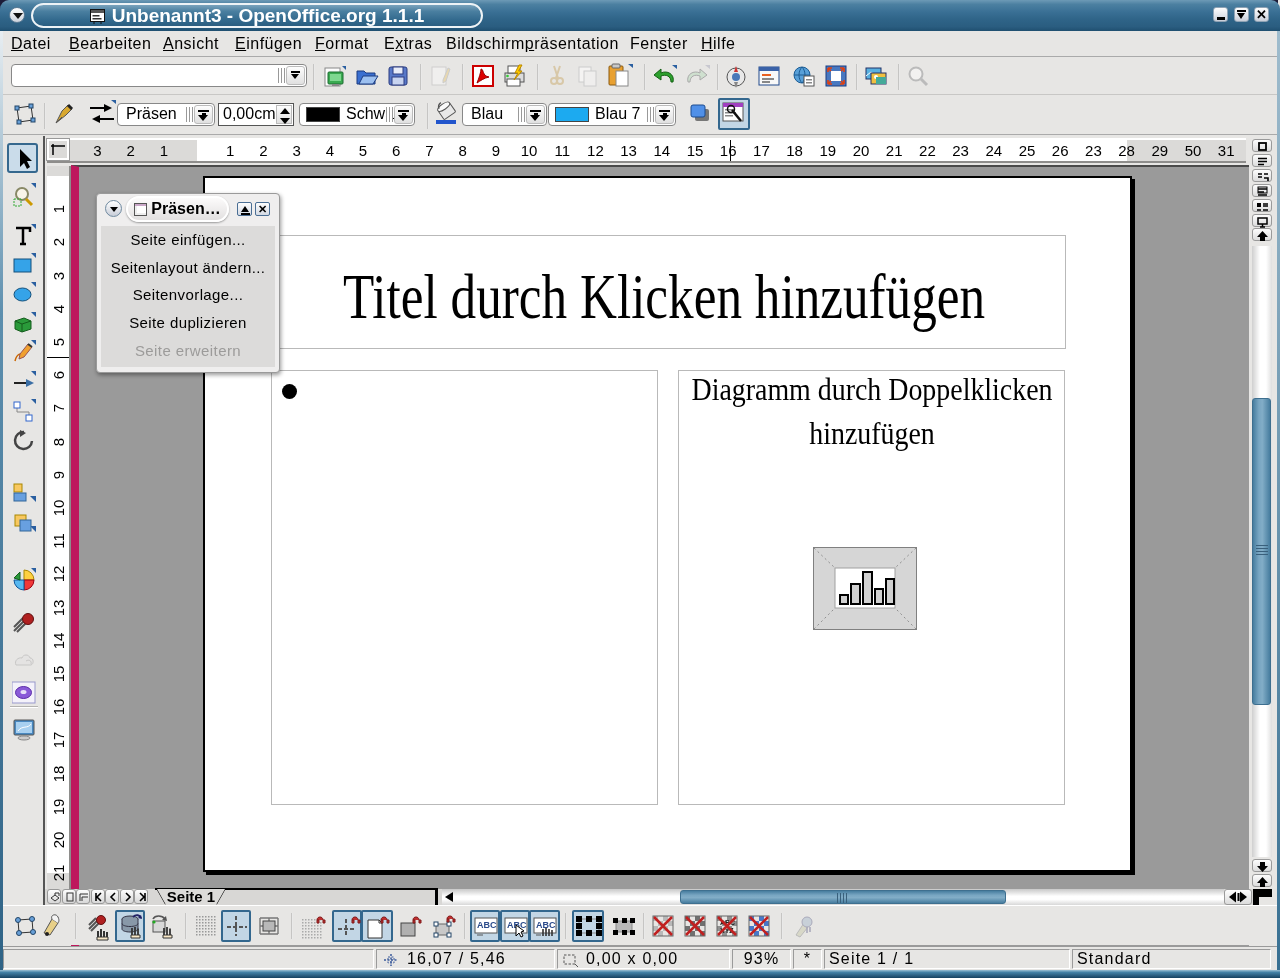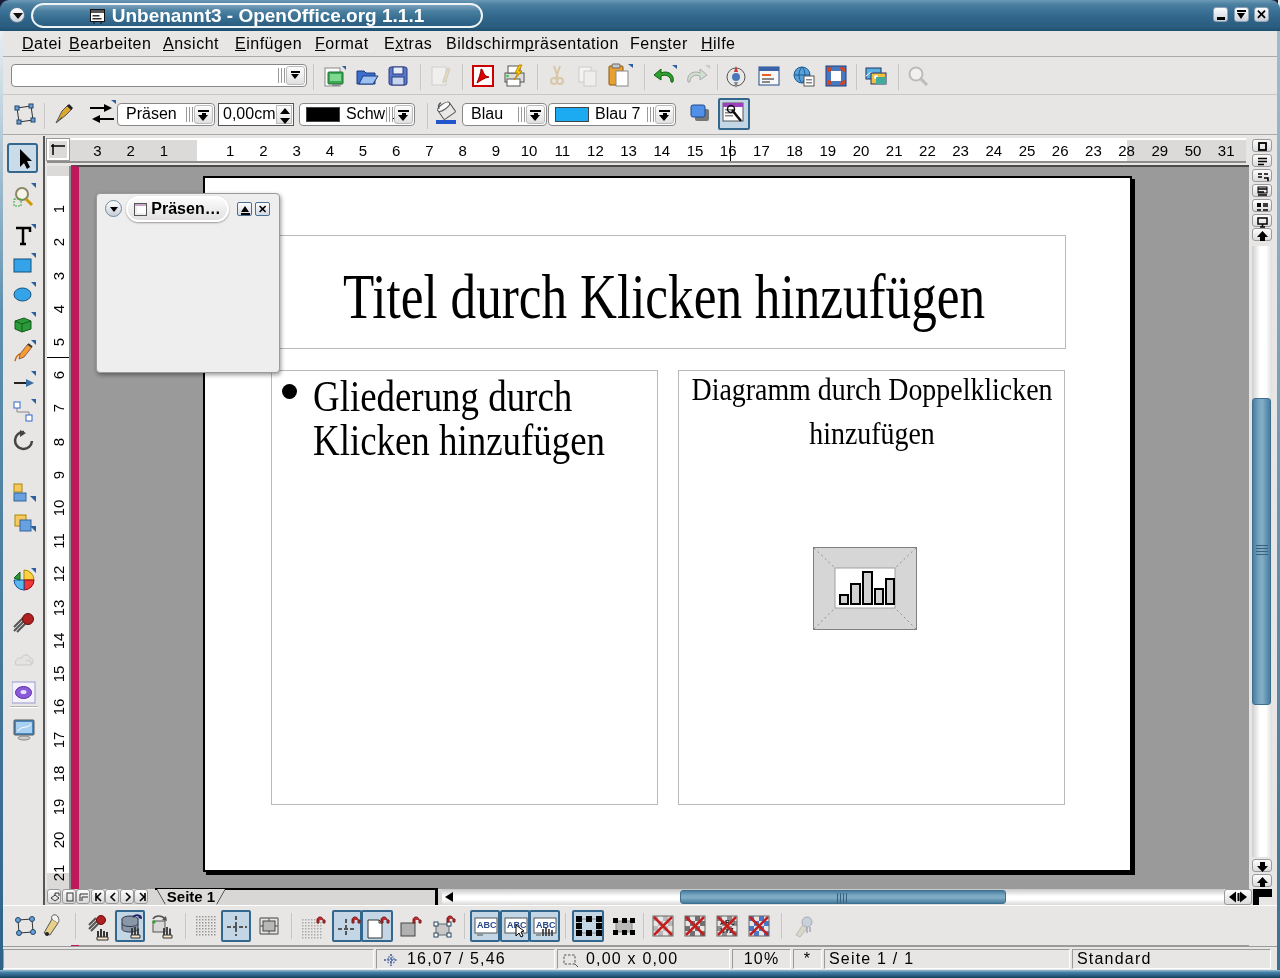--- a/index.html
+++ b/index.html
@@ -67,21 +67,21 @@
   </div>
 <div class="abs tbtn" style="left:1213px">
     <div class="obar" style="left:3px;top:9px;width:8px;height:3px"></div>
   </div>
 <div class="abs tbtn" style="left:1234px">
     <div class="obar" style="left:2px;top:2px;width:9px"></div>
     <div class="darr" style="left:2px;top:5px;border-left-width:4.5px;border-right-width:4.5px;border-top-width:6px"></div>
   </div>
 <div class="abs tbtn" style="left:1254px;font-weight:bold;font-size:13px;line-height:13px">✕</div>
 <div id="menubar" class="abs">
-<span style="left:19px"><u>D</u>atei</span>
+<span style="left:8px"><u>D</u>atei</span>
 <span style="left:66px"><u>B</u>earbeiten</span>
 <span style="left:160px"><u>A</u>nsicht</span>
 <span style="left:232px"><u>E</u>infügen</span>
 <span style="left:312px"><u>F</u>ormat</span>
 <span style="left:381px">E<u>x</u>tras</span>
 <span style="left:443px">Bildschirm<u>p</u>räsentation</span>
 <span style="left:627px">Fen<u>s</u>ter</span>
 <span style="left:698px"><u>H</u>ilfe</span>
 </div>
 <div id="funcbar" class="abs">
@@ -439,21 +439,20 @@
       <path d="M6 13 C10 7 16 11 19 6" stroke="#fff" fill="none"></path>
       <ellipse cx="12" cy="20" rx="6" ry="2" fill="#ccc" stroke="#888"></ellipse>
     </svg>
   </div>
 <div id="canvas" class="abs">
   <div id="page">
     <div class="ph" style="left:65px;top:57px;width:796px;height:114px"></div>
     <div class="abs" style="left:459px;top:82px;width:0;font-family:'Liberation Serif',serif;font-size:64px;white-space:nowrap"><span style="display:inline-block;transform:translateX(-50%) scaleX(.8)">Titel durch Klicken hinzufügen</span></div>
     <div class="ph" style="left:66px;top:192px;width:387px;height:435px"></div>
     <div class="abs" style="left:77px;top:206px;width:15px;height:15px;border-radius:50%;background:#000"></div>
-    <div class="abs" style="left:108px;top:196px;font-family:'Liberation Serif',serif;font-size:45px;line-height:44px;white-space:nowrap"><span style="display:inline-block;transform:scaleX(.82);transform-origin:0 0">Gliederung durch<br>Klicken hinzufügen</span></div>
     <div class="ph" style="left:473px;top:192px;width:387px;height:435px"></div>
     <div class="abs" style="left:667px;top:190px;width:0;font-family:'Liberation Serif',serif;font-size:31px;line-height:44px;white-space:nowrap;text-align:center"><span style="display:inline-block;transform:translateX(-50%) scaleX(.9)">Diagramm durch Doppelklicken<br>hinzufügen</span></div>
   </div>
 </div>
 <svg class="abs" style="left:813px;top:547px;z-index:8" width="104" height="83" viewBox="0 0 104 83">
     <rect x="0.5" y="0.5" width="103" height="82" fill="#d6d6d6" stroke="#808080"></rect>
 <rect x="22" y="21" width="60" height="40" fill="#fff" stroke="#a0a0a0"></rect>
 <line x1="1" y1="1" x2="22" y2="21" stroke="#909090" stroke-dasharray="2 3"></line>
 <line x1="103" y1="1" x2="82" y2="21" stroke="#909090" stroke-dasharray="2 3"></line>
 <line x1="1" y1="82" x2="22" y2="61" stroke="#909090" stroke-dasharray="2 3"></line>
@@ -469,20 +468,27 @@
 <div id="palette" class="abs">
   <div class="abs" style="left:8px;top:6px;width:17px;height:17px;border-radius:50%;background:linear-gradient(180deg,#fff,#c8cdd8);border:1px solid #708aa0">
       <div class="darr" style="left:3.5px;top:6px;border-top-width:5px;border-left-width:4.5px;border-right-width:4.5px"></div>
     </div>
   <div class="abs" style="left:29px;top:2px;width:103px;height:26px;background:linear-gradient(180deg,#fcfbfb,#e2e0e0);border:2px solid #fff;border-radius:13px;box-shadow:0 1px 2px #999;font-weight:bold;font-size:16px;line-height:22px;text-align:center;white-space:nowrap;overflow:hidden"><span style="display:inline-block;width:13px;height:13px;border:1px solid #555;background:#fff;vertical-align:-2px;margin-right:4px;box-shadow:inset 0 2px 0 #caa7c8,inset 2px -2px 0 #eee"></span>Präsen…</div>
   <div class="abs" style="left:140px;top:8px;width:15px;height:14px;background:linear-gradient(180deg,#fdfdfd,#d4dae4);border:1px solid #4a6e94;border-radius:2px">
       <div class="darr" style="left:2.5px;top:3px;border-top:none;border-bottom:6px solid #000;border-left-width:4.5px;border-right-width:4.5px"></div>
       <div class="obar" style="left:2.5px;top:10px;width:9px"></div>
     </div>
   <div class="abs" style="left:158px;top:8px;width:15px;height:14px;background:linear-gradient(180deg,#fdfdfd,#d4dae4);border:1px solid #4a6e94;border-radius:2px;font-weight:bold;font-size:11px;text-align:center;line-height:12px">✕</div>
+  <div class="body">
+    <div>Seite einfügen...</div>
+    <div>Seitenlayout ändern...</div>
+    <div>Seitenvorlage...</div>
+    <div>Seite duplizieren</div>
+    <div style="color:#9c9b9a">Seite erweitern</div>
+  </div>
 </div>
 <div id="vsb" class="abs">
     <div class="vbtn" style="top:3px">
       <svg class="abs" style="left:0px;top:0px;z-index:5" width="19" height="13" viewBox="0 0 19 13">
         <rect x="6" y="3" width="7" height="7" fill="none" stroke="#000" stroke-width="1.8"></rect>
       </svg>
     </div>
     <div class="vbtn" style="top:18px">
       <svg class="abs" style="left:0px;top:0px;z-index:5" width="19" height="13" viewBox="0 0 19 13">
         <path d="M5 3.5 H14 M5 6.5 H14 M5 9.5 H11" stroke="#000" stroke-width="1.6"></path>
@@ -901,17 +907,17 @@
 <div id="statusbar" class="abs">
 <div class="sfield" style="left:0;width:371px"></div>
 <div class="sfield" style="left:373px;width:179px"><svg class="abs" style="left:6px;top:3px;z-index:5" width="17" height="14" viewBox="0 0 17 14">
         <path d="M8 1 v12 M1 7 h14" stroke="#3a5a9a" stroke-width="1.5" stroke-dasharray="2 1.5"></path>
         <rect x="5" y="4" width="6" height="6" fill="none" stroke="#3a5a9a" stroke-dasharray="2 1.5"></rect>
       </svg><span style="margin-left:26px">16,07 / 5,46</span></div>
 <div class="sfield" style="left:554px;width:173px"><svg class="abs" style="left:4px;top:3px;z-index:5" width="17" height="14" viewBox="0 0 17 14">
         <rect x="2" y="2" width="11" height="9" fill="none" stroke="#555" stroke-dasharray="2.5 1.5"></rect>
         <path d="M13 11 l3 3" stroke="#555"></path>
       </svg><span style="margin-left:24px">0,00 x 0,00</span></div>
-<div class="sfield" style="left:729px;width:59px;text-align:center">10%</div>
+<div class="sfield" style="left:729px;width:59px;text-align:center">93%</div>
 <div class="sfield" style="left:790px;width:29px;text-align:center">*</div>
 <div class="sfield" style="left:821px;width:246px">Seite 1 / 1</div>
 <div class="sfield" style="left:1069px;width:199px">Standard</div>
 </div>
 <div id="borderB" class="abs"></div>
 </body></html>

